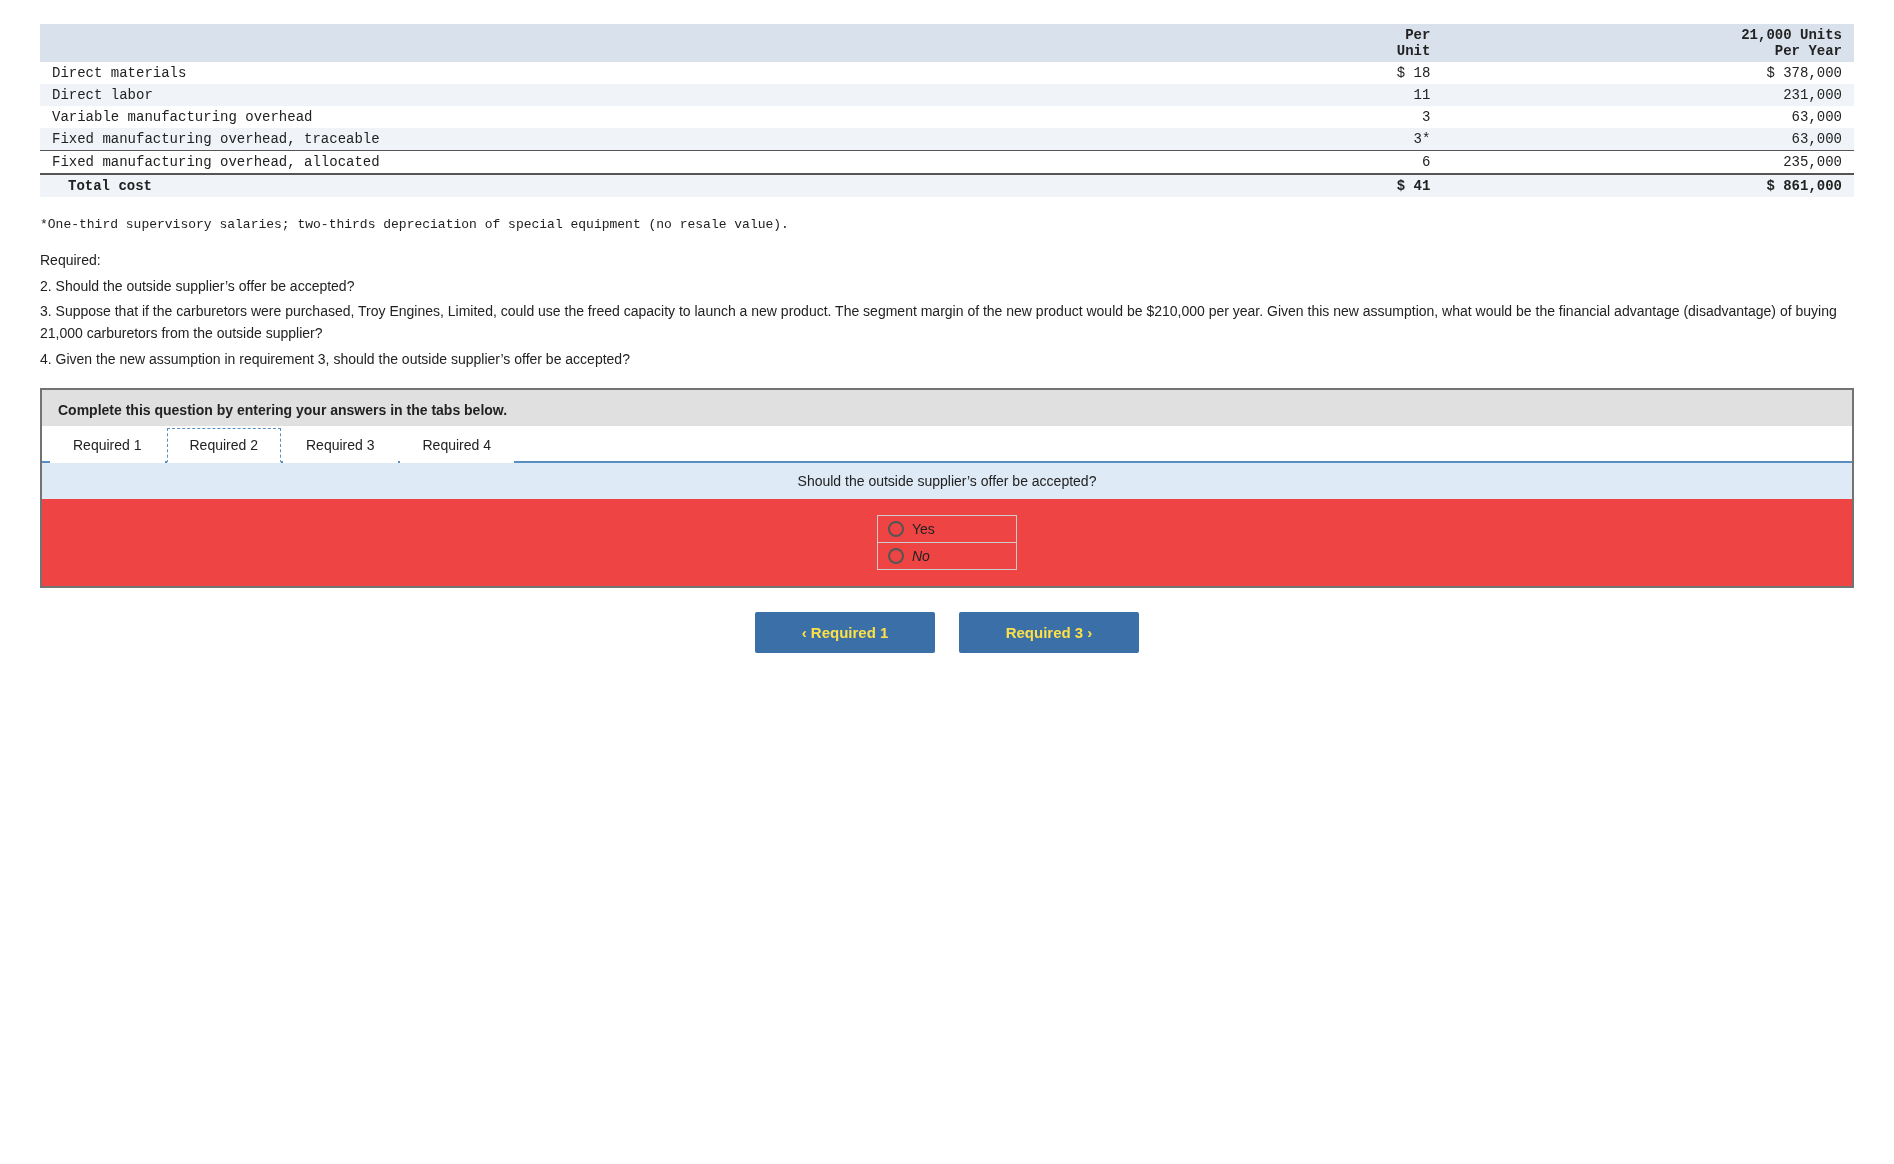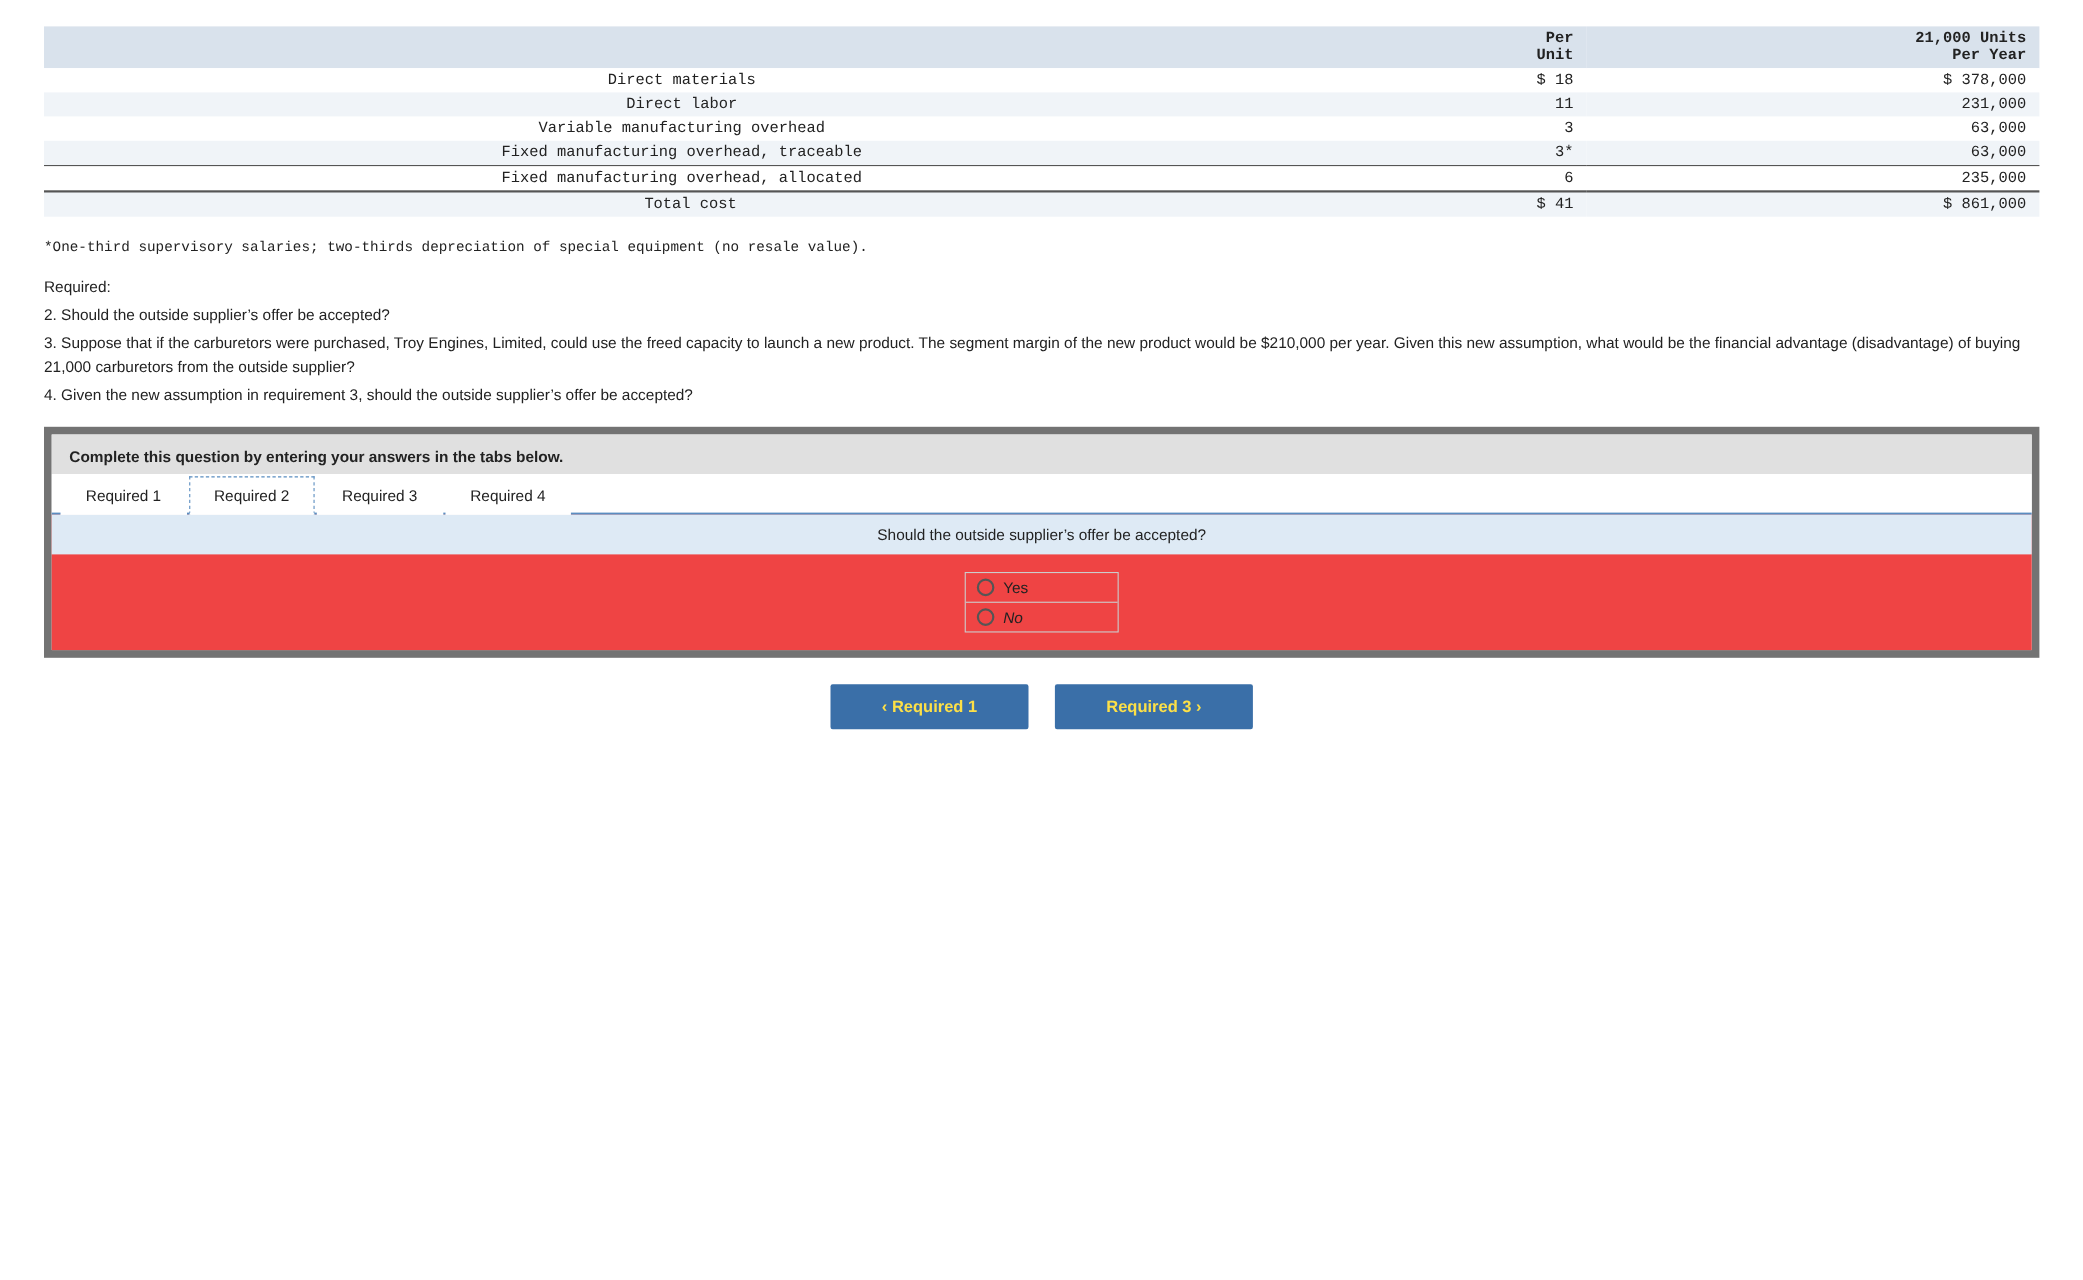--- a/index.html
+++ b/index.html
@@ -16,34 +16,34 @@
       width: 100%;
       border-collapse: collapse;
       margin-bottom: 20px;
     }
     .cost-table th, .cost-table td {
       padding: 3px 12px;
       text-align: right;
       vertical-align: top;
     }
     .cost-table td:first-child, .cost-table th:first-child {
-      text-align: center;
+      text-align: left;
     }
     .cost-table thead tr {
       background: #d9e2ec;
     }
     .cost-table tbody tr:nth-child(odd) {
       background: #fff;
     }
     .cost-table tbody tr:nth-child(even) {
       background: #f0f4f8;
     }
     .cost-table .total-row td {
       border-top: 2px solid #555;
-      font-weight: normal;
+      font-weight: bold;
       padding-left: 28px;
     }
     .cost-table .underline-row td {
       border-bottom: 1px solid #555;
     }
 
     .footnote {
       font-size: 13px;
       margin-bottom: 18px;
     }
@@ -57,21 +57,21 @@
       font-size: 14px;
       line-height: 1.55;
       margin-bottom: 4px;
     }
     .required-section .bold-label {
       font-weight: normal;
     }
 
     
     .tabs-container {
-      border: 7px solid #737373;
+      border: 2px solid #737373;
       margin-bottom: 0;
     }
     .tabs-header {
       background: #e0e0e0;
       padding: 12px 16px 8px 16px;
       font-family: Arial, sans-serif;
       font-size: 14px;
       font-weight: bold;
     }
     .tabs-row {

